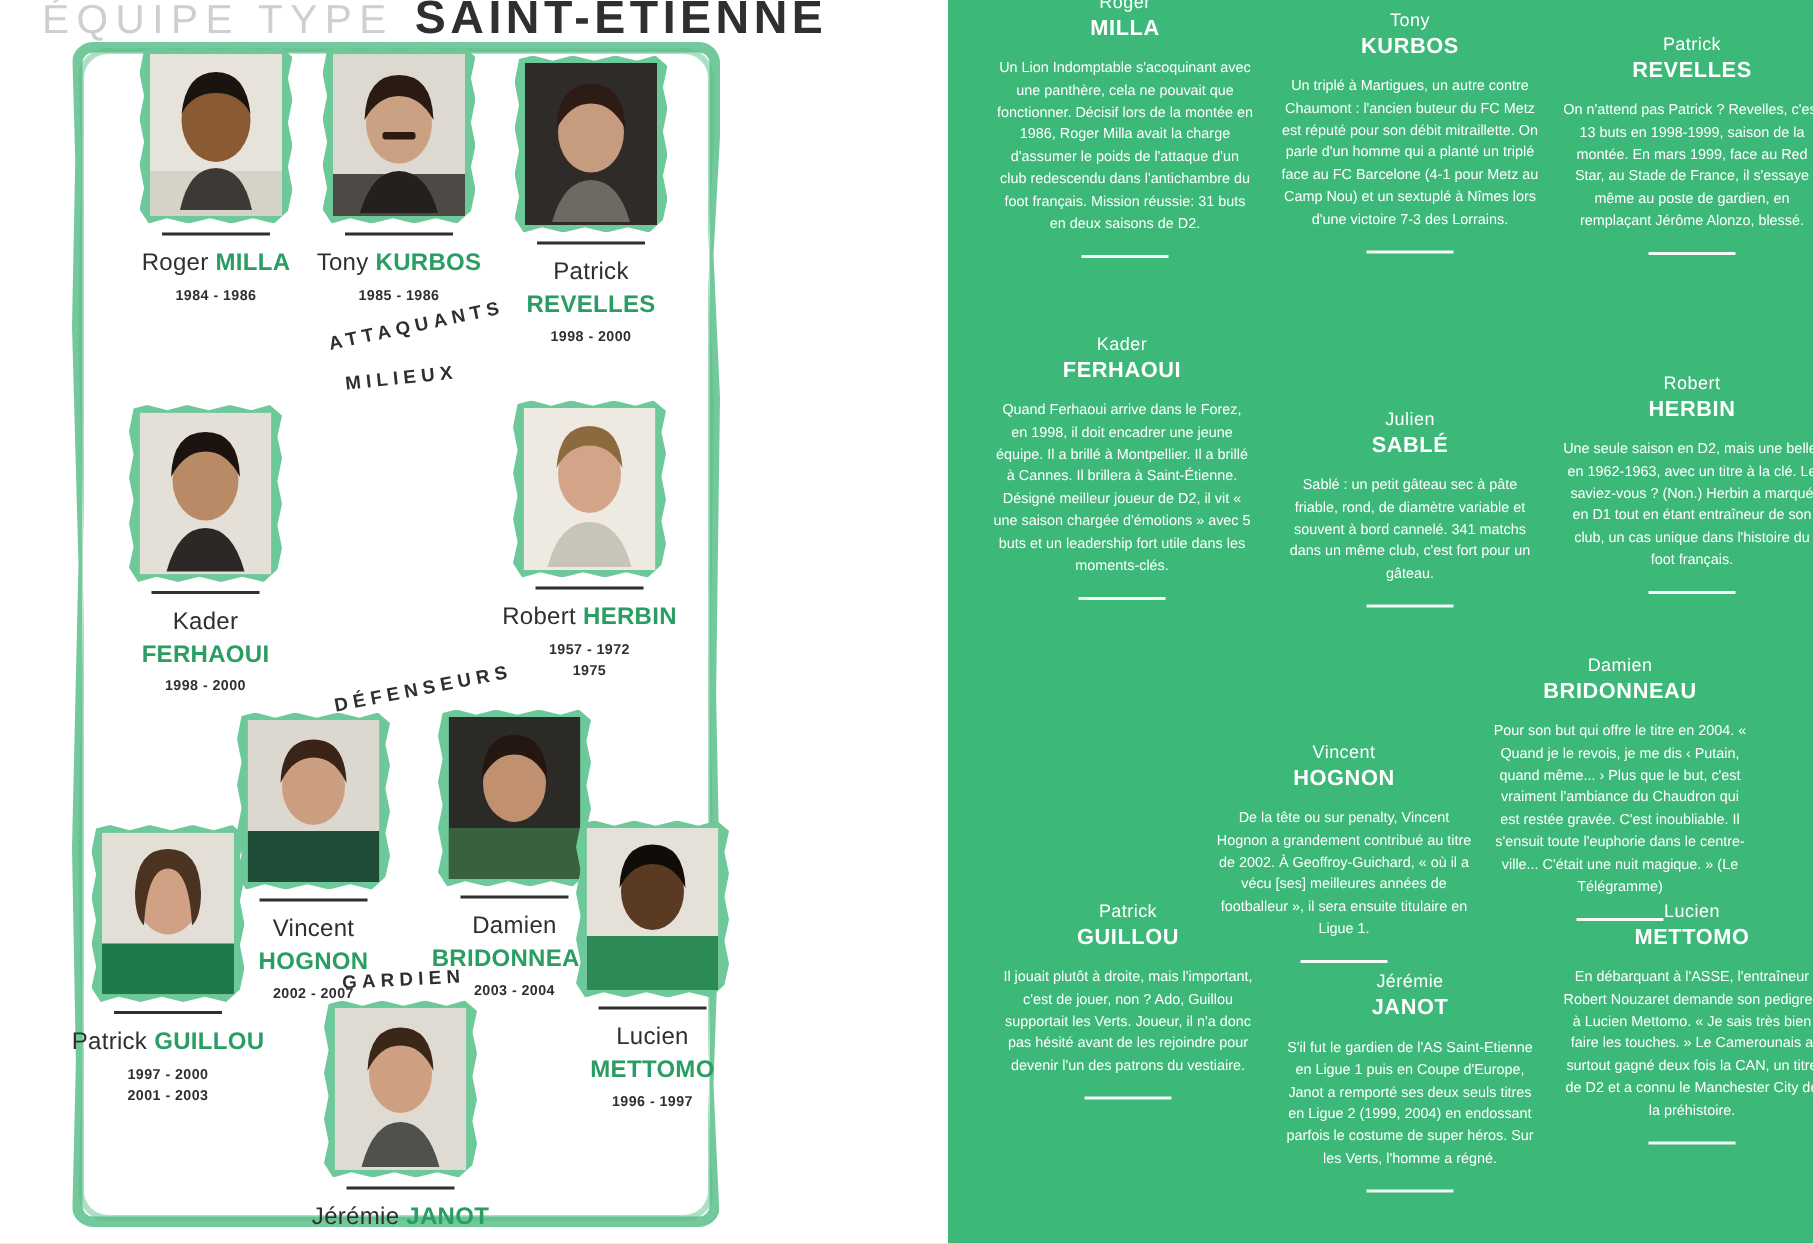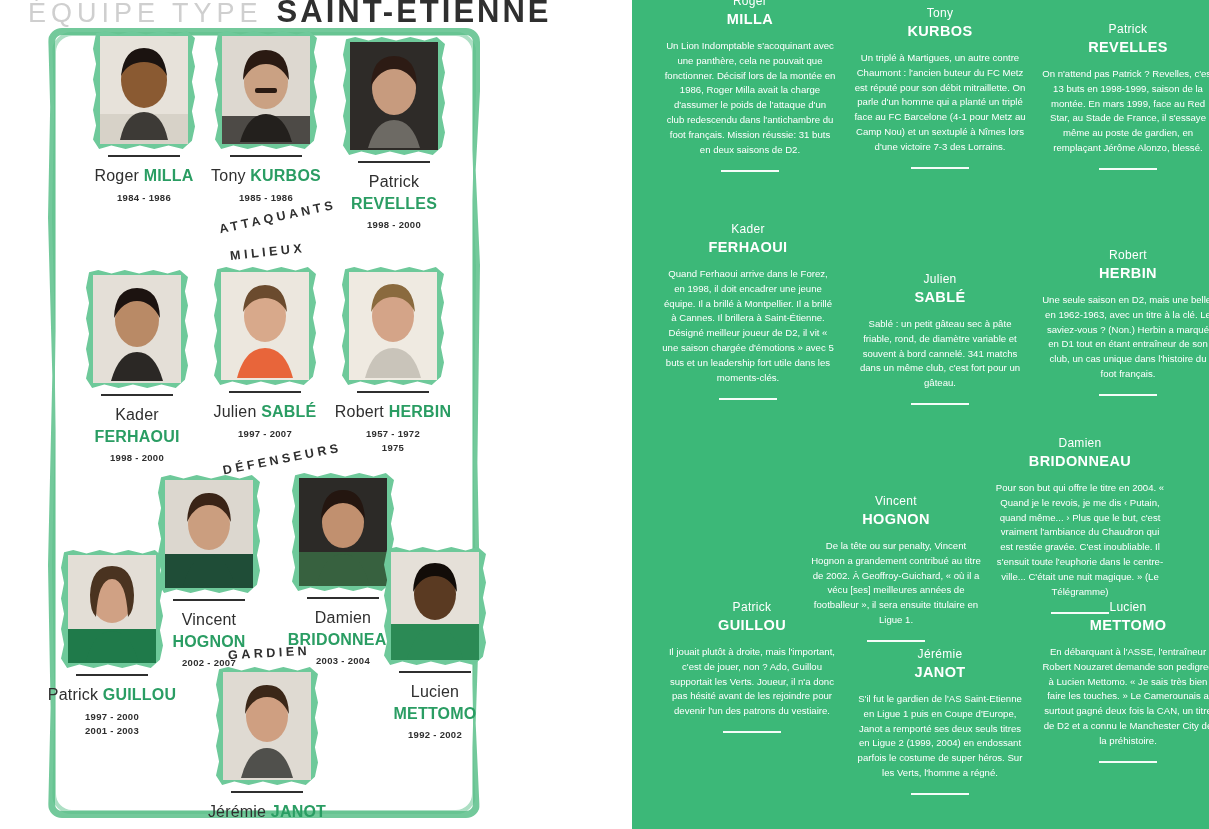--- a/index.html
+++ b/index.html
@@ -247,38 +247,20 @@
           </svg>
         </div>
       </div>
       <div class="rule"></div>
       <div class="pname">
         <span>Kader</span> <b>FERHAOUI</b>
       </div>
       <div class="pyears">1998 - 2000</div>
     </div>
 
-    <div class="card" style="left:199px; top:272px;">
-      <div class="photo-wrap">
-        <div class="photo-bg"></div>
-        <div class="photo">
-          <svg viewBox="0 0 88 108" width="88" height="108">
-            <rect x="0" y="0" width="88" height="108" fill="#ece7de"></rect>
-            <ellipse cx="44" cy="44" rx="21" ry="26" fill="#d8a98b"></ellipse>
-            <path d="M22 40 Q24 13 44 13 Q64 13 66 40 Q58 26 44 26 Q30 26 22 40Z" fill="#6b4b2e"></path>
-            <path d="M16 106 Q24 76 44 76 Q64 76 72 106 Z" fill="#e8653a"></path>
-          </svg>
-        </div>
-      </div>
-      <div class="rule"></div>
-      <div class="pname">
-        <span>Julien</span> <b>SABLÉ</b>
-      </div>
-      <div class="pyears">1997 - 2007</div>
-    </div>
 
     <div class="card" style="left:327px; top:272px;">
       <div class="photo-wrap">
         <div class="photo-bg"></div>
         <div class="photo">
           <svg viewBox="0 0 88 108" width="88" height="108">
             <rect x="0" y="0" width="88" height="108" fill="#efeae1"></rect>
             <ellipse cx="44" cy="44" rx="21" ry="26" fill="#d4a488"></ellipse>
             <path d="M22 40 Q24 12 44 12 Q64 12 66 40 Q58 25 44 25 Q30 25 22 40Z" fill="#8a6a3e"></path>
             <path d="M16 106 Q24 76 44 76 Q64 76 72 106 Z" fill="#c9c4ba"></path>
@@ -366,21 +348,21 @@
             <ellipse cx="44" cy="42" rx="21" ry="26" fill="#5a3a22"></ellipse>
             <path d="M22 40 Q23 11 44 11 Q65 11 66 40 Q58 24 44 24 Q30 24 22 40Z" fill="#120c08"></path>
             <path d="M16 106 Q26 74 44 74 Q62 74 72 106 Z" fill="#2b8a55"></path>
           </svg>
         </div>
       </div>
       <div class="rule"></div>
       <div class="pname">
         <span>Lucien</span> <b>METTOMO</b>
       </div>
-      <div class="pyears">1992 - 2002</div>
+      <div class="pyears">1996 - 1997</div>
     </div>
 
     <div class="seclabel" style="left:228px; top:646px; transform: rotate(-3deg);">GARDIEN</div>
 
     <div class="card" style="left:201px; top:672px;">
       <div class="photo-wrap">
         <div class="photo-bg"></div>
         <div class="photo">
           <svg viewBox="0 0 88 108" width="88" height="108">
             <rect x="0" y="0" width="88" height="108" fill="#dfdad2"></rect>

